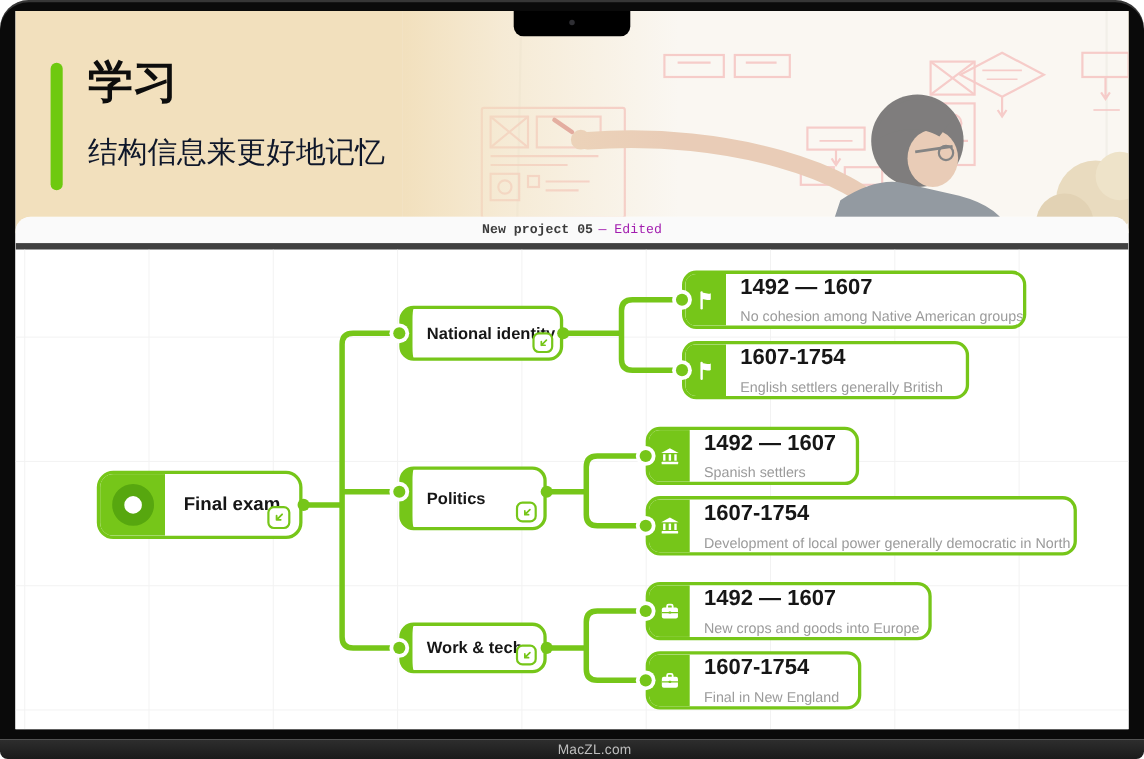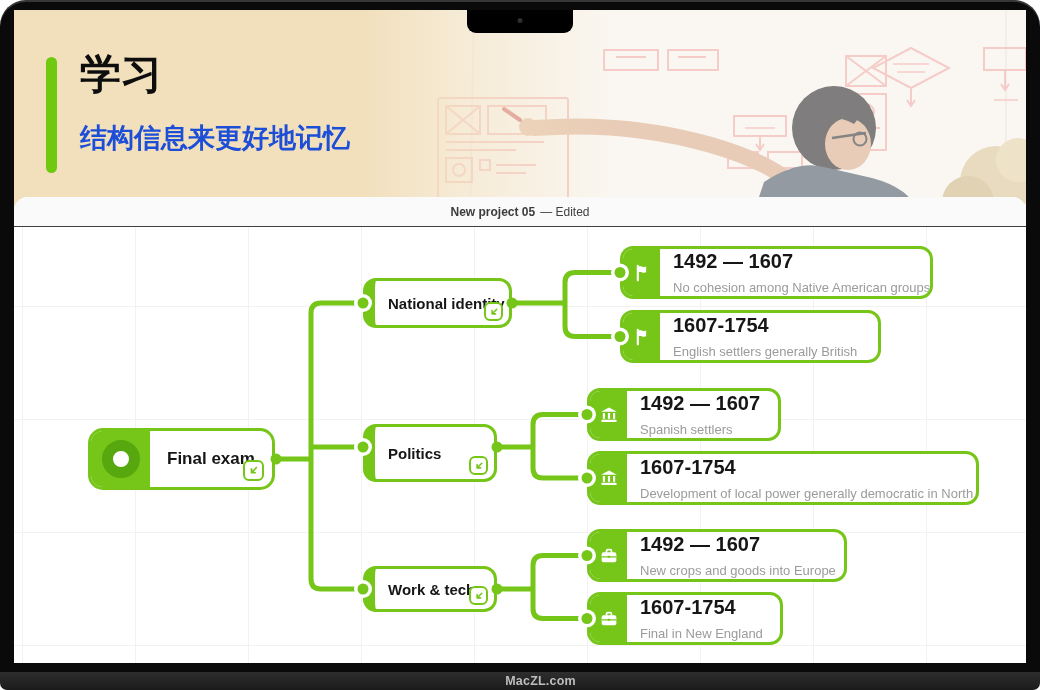--- a/index.html
+++ b/index.html
@@ -21,46 +21,46 @@
     position:absolute;left:0;top:0;right:0;bottom:18px;
     background:#0a0a0a;border-radius:26px 26px 0 0;
     box-shadow:inset 0 2px 0 rgba(255,255,255,.18);
   }
   .base{
     position:absolute;left:0;right:0;bottom:0;height:18px;
     background:linear-gradient(#2e2e2e,#1b1b1b);
     border-radius:0 0 7px 7px;
     display:flex;align-items:center;justify-content:center;
   }
-  .base span{color:#bdbdbd;font-size:12.5px;font-weight:bold;letter-spacing:.2px;margin-left:41px;}
+  .base span{color:#bdbdbd;font-size:12.5px;font-weight:normal;letter-spacing:.2px;margin-left:41px;}
   .screen{
     position:absolute;left:14px;top:10px;right:14px;bottom:9px;
     background:#fff;overflow:hidden;
   }
   .notch{
     position:absolute;top:10px;left:50%;transform:translateX(-50%);
     width:106px;height:23px;background:#000;border-radius:0 0 9px 9px;z-index:60;
   }
   .notch .cam{position:absolute;left:50%;top:8px;transform:translateX(-50%);
     width:5px;height:5px;border-radius:50%;background:#2e2e33;}
   
   .header{position:absolute;left:0;top:0;right:0;height:202px;background:var(--beige);overflow:hidden;}
   .photo{position:absolute;right:0;top:0;width:660px;height:202px;}
   .photo-fade{position:absolute;right:0;top:0;width:660px;height:202px;
     background:linear-gradient(90deg,var(--beige) 0%,rgba(242,224,189,.55) 14%,rgba(242,224,189,0) 38%);}
   .accent-bar{position:absolute;left:32px;top:47px;width:11px;height:116px;border-radius:6px;background:#6ec90f;}
   .h-title{position:absolute;left:66px;top:40px;font-size:41px;font-weight:bold;color:#0d0d0d;line-height:1.2;}
-  .h-sub{position:absolute;left:66px;top:112px;font-size:27px;font-weight:bold;color:#1d4ed8;line-height:1.2;}
+  .h-sub{position:absolute;left:66px;top:112px;font-size:27px;font-weight:normal;color:#0f172a;line-height:1.2;}
   
   .window{position:absolute;left:0;right:0;top:187px;bottom:0;background:#fff;
     border-radius:14px 14px 0 0;overflow:hidden;}
-  .titlebar{height:30px;background:#fafafa;border-bottom:1px solid #404040;
-    display:flex;align-items:center;justify-content:center;gap:5px;}
+  .titlebar{height:30px;background:#fafafa;border-bottom:6px solid #404040;
+    display:flex;align-items:center;justify-content:center;gap:5px;font-family:Liberation Mono, monospace;}
   .titlebar .doc{font-size:12px;font-weight:bold;color:#3c3c3c;}
-  .titlebar .status{font-size:12px;color:#404040;}
+  .titlebar .status{font-size:12px;color:#a21caf;}
   .canvas{
     position:relative;height:calc(100% - 30px);background:#fff;
     background-image:
       linear-gradient(to right,#f2f2f2 1px,transparent 1px),
       linear-gradient(to bottom,#f2f2f2 1px,transparent 1px);
     background-size:113px 113px;background-position:8px 79px;
   }
   .layer{position:absolute;inset:0;pointer-events:none;}
   .nodes{position:absolute;inset:0;}
   

